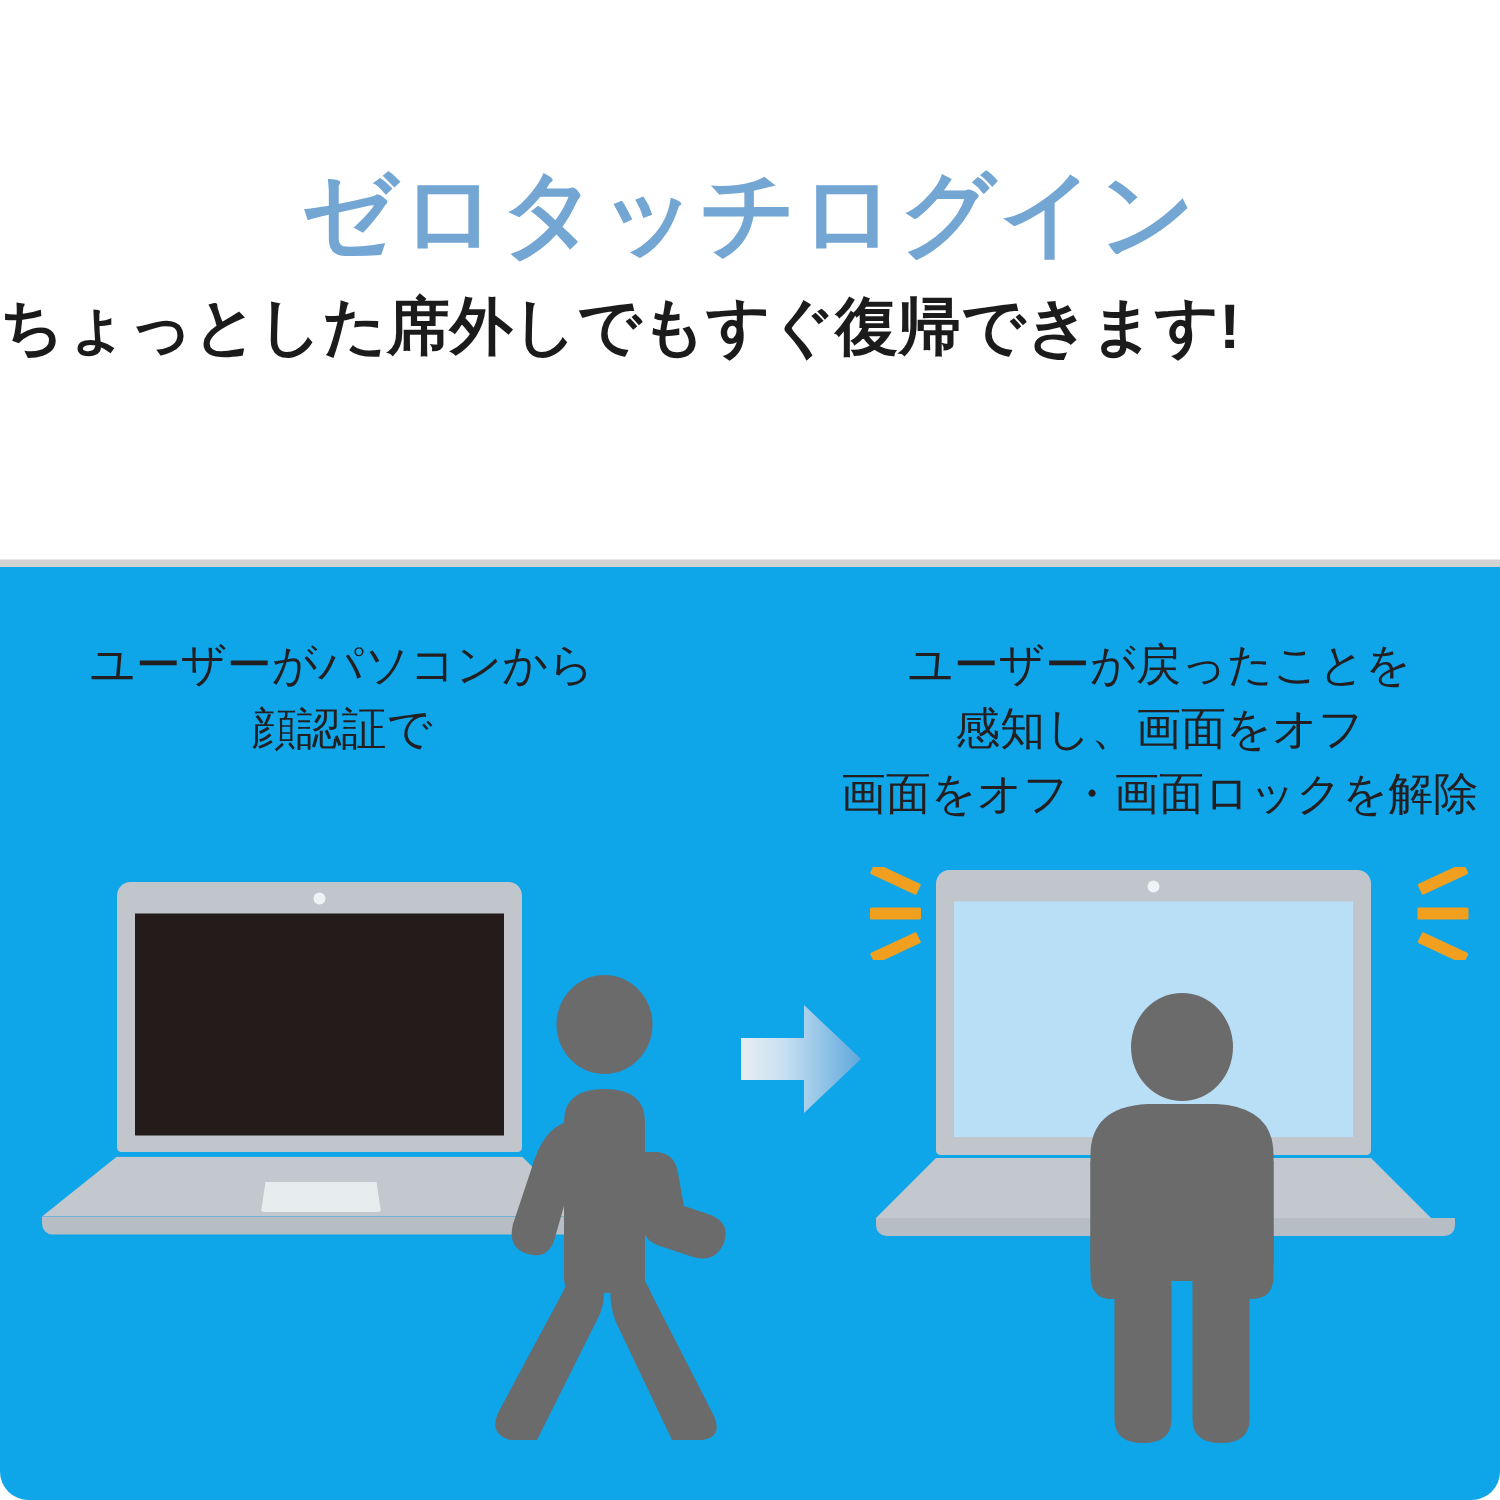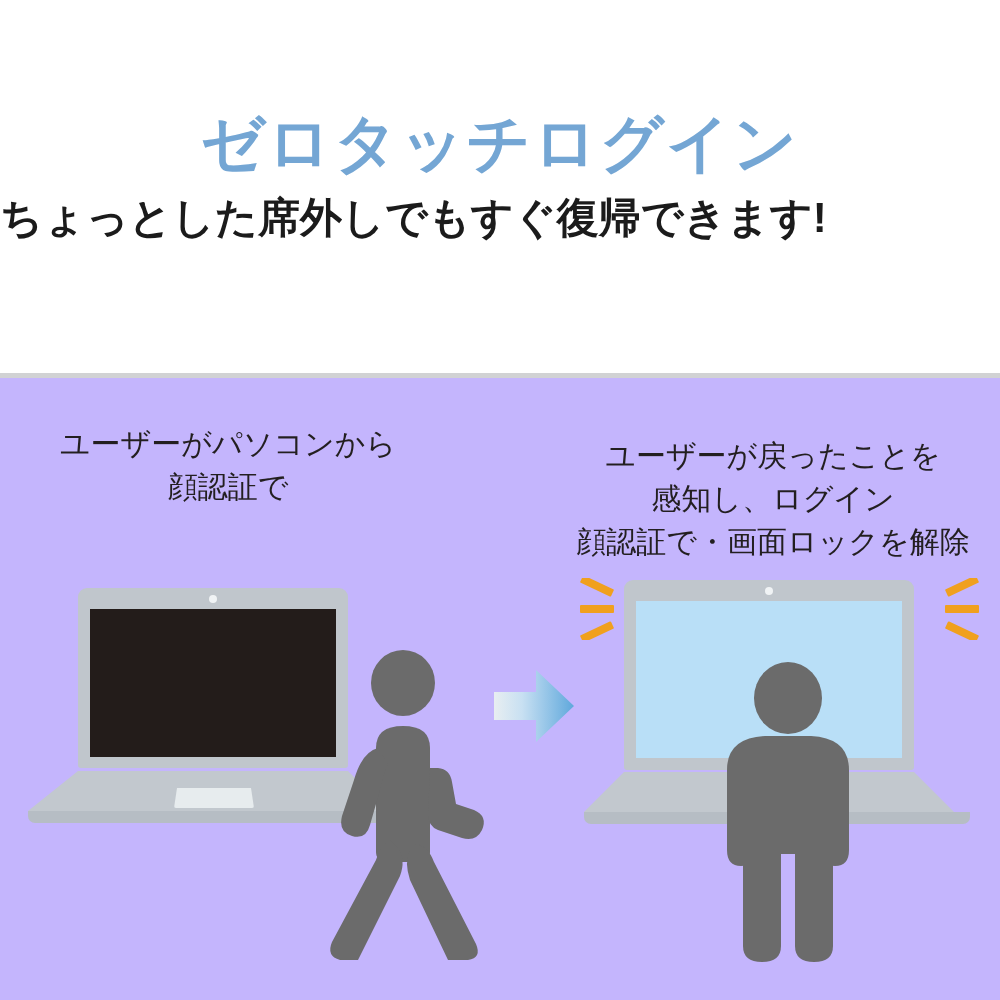--- a/index.html
+++ b/index.html
@@ -8,20 +8,21 @@
     padding: 0;
     background: #ffffff;
   }
   #page {
     position: relative;
     width: 1000px;
     height: 1000px;
     overflow: hidden;
     background: #ffffff;
     font-family: "Liberation Sans", "DejaVu Sans", sans-serif;
+    border-radius: 19px;
   }
 
   
   .header {
     position: absolute;
     left: 0;
     top: 0;
     width: 1000px;
     height: 373px;
     background: #ffffff;
@@ -60,36 +61,36 @@
     width: 1000px;
     height: 5px;
     background: #d1d2d4;
   }
   .panel {
     position: absolute;
     left: 0;
     top: 378px;
     width: 1000px;
     height: 622px;
-    background: #c4b5fd;
+    background: #0ea5e9;
     overflow: hidden;
   }
 
   
   .caption {
     position: absolute;
     text-align: center;
     color: #231f20;
     font-size: 30px;
     font-weight: 500;
     line-height: 43px;
     white-space: nowrap;
   }
   .caption.left  { left: 18px;  top: 44px; width: 420px; }
-  .caption.right { left: 548px; top: 44px; width: 450px; margin-top: 12px; }
+  .caption.right { left: 548px; top: 44px; width: 450px; }
 
   
   .laptop { position: absolute; }
 
   .lid {
     position: absolute;
     border-radius: 9px 9px 3px 3px;
     background: #c0c6cc;
   }
   .cam {
@@ -133,22 +134,22 @@
 
   <div class="panel">
 
     <div class="caption left">
       <div>ユーザーがパソコンから</div>
       <div>顔認証で</div>
     </div>
 
     <div class="caption right">
       <div>ユーザーが戻ったことを</div>
-      <div>感知し、ログイン</div>
-      <div>顔認証で・画面ロックを解除</div>
+      <div>感知し、画面をオフ</div>
+      <div>画面をオフ・画面ロックを解除</div>
     </div>
 
     <div class="laptop" style="left:28px; top:210px; width:360px; height:245px;">
 
       <div class="lid" style="left:50px; top:0px; width:270px; height:180px;"></div>
       <div class="cam" style="left:181px; top:7px;"></div>
       <div class="screen" style="left:62px; top:21px; width:246px; height:148px; background:#231c1a;"></div>
 
       <div style="position:absolute; left:0px; top:183px; width:360px; height:40px;
                   background:#c2c8ce;

